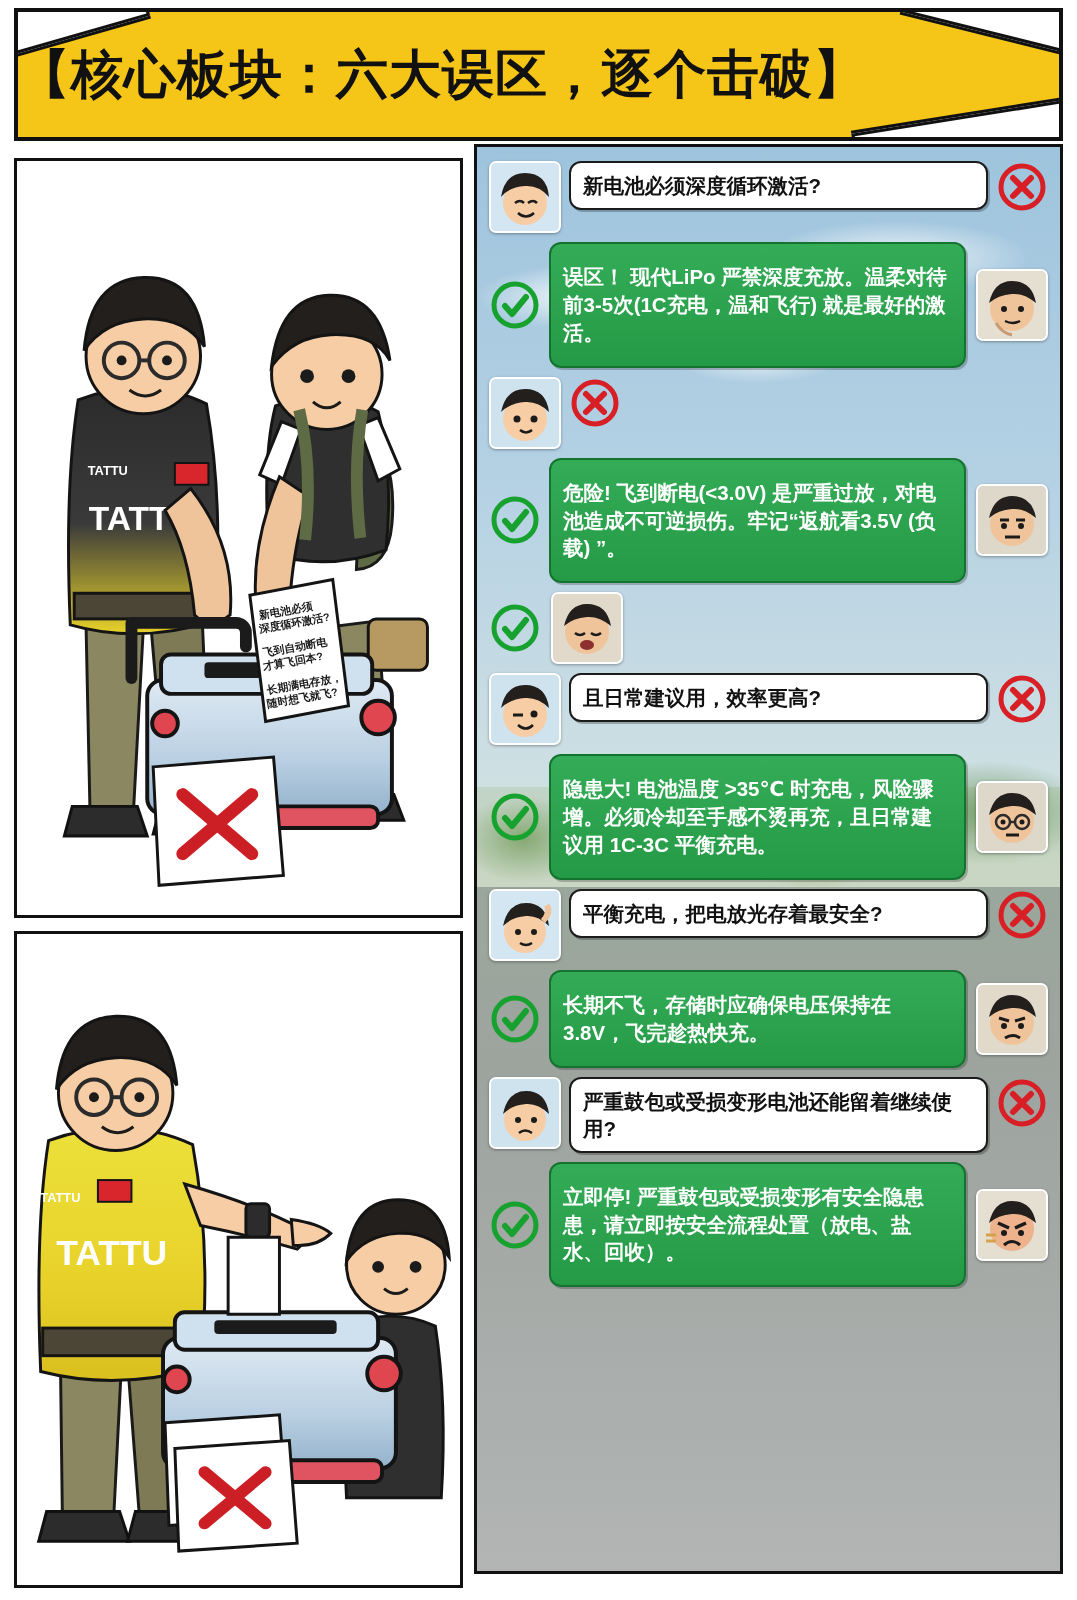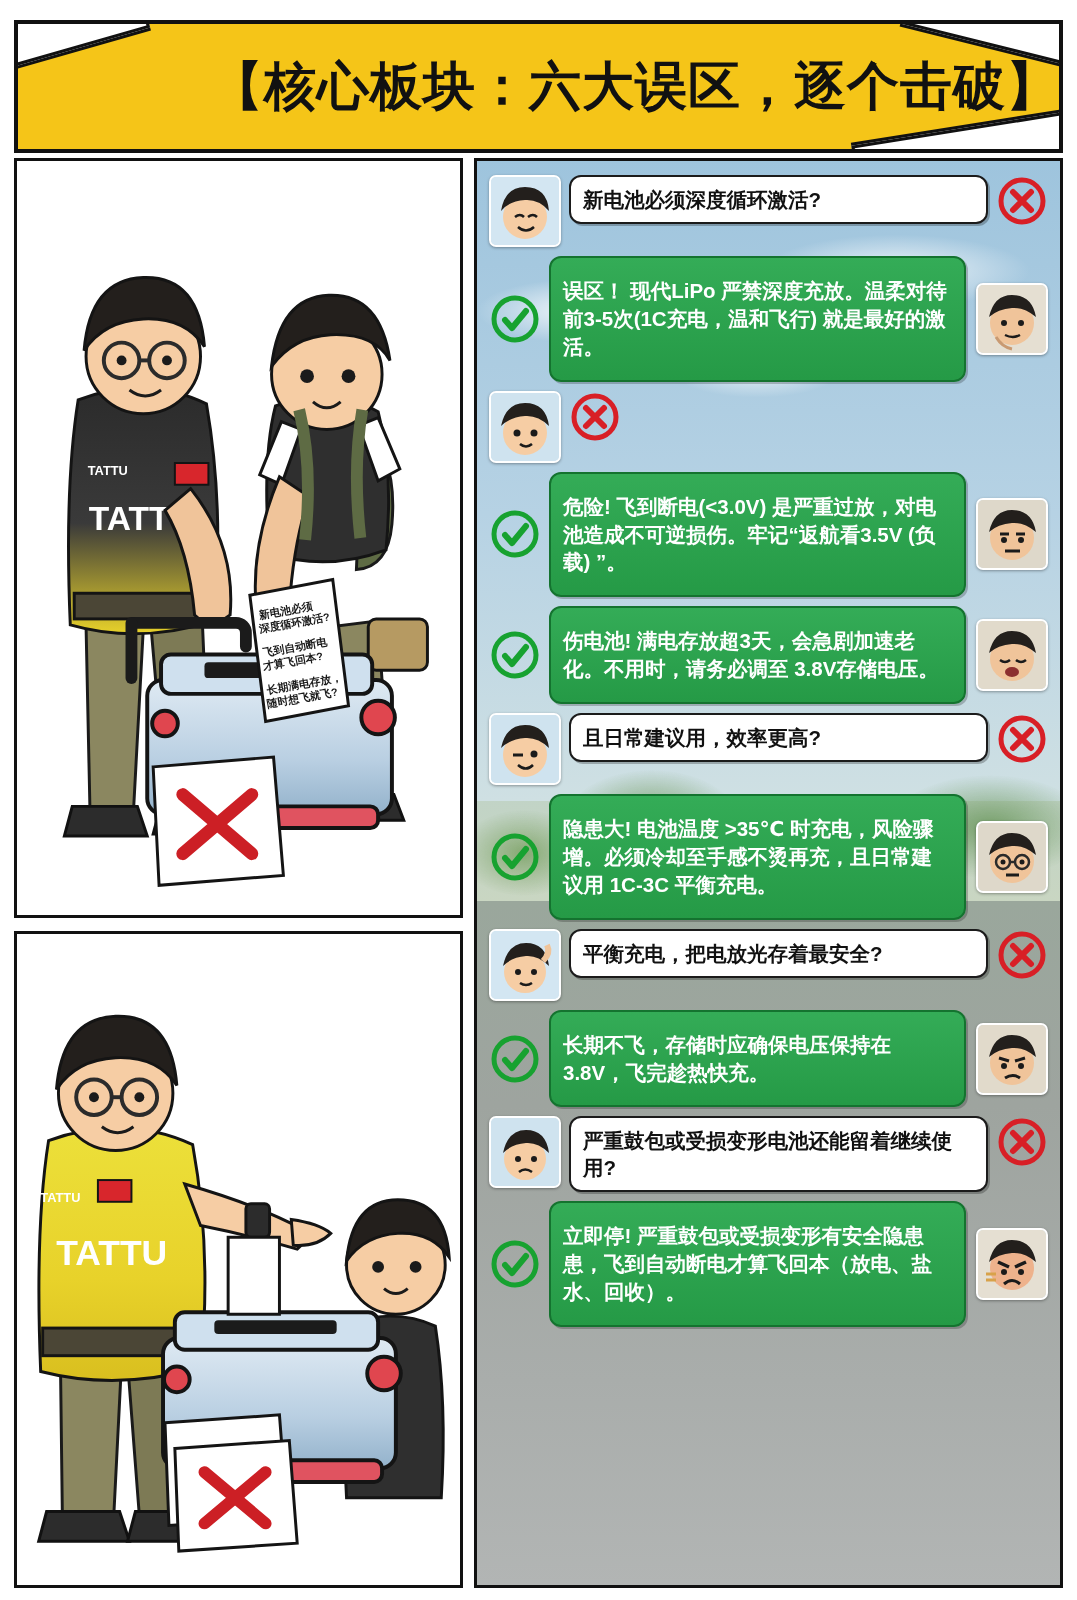--- a/index.html
+++ b/index.html
@@ -12,29 +12,29 @@
     height: 1600px;
     font-family: "Liberation Sans", "DejaVu Sans", sans-serif;
     overflow: hidden;
     position: relative;
   }
 
   
   .header-banner {
     position: absolute;
     left: 14px;
-    top: 20px;
+    top: 8px;
     width: 1049px;
     height: 133px;
     background: #f5c518;
     border: 4px solid #111111;
     box-sizing: border-box;
     display: flex;
     align-items: center;
-    justify-content: flex-end;
+    justify-content: flex-start;
     overflow: hidden;
   }
   .header-banner .slash {
     position: absolute;
     background: #ffffff;
     border: 3px solid #111;
   }
   .slash-tl {
     width: 150px; height: 46px;
     left: -28px; top: -26px;
@@ -73,21 +73,21 @@
   .left-col {
     position: absolute;
     left: 14px;
     top: 158px;
     width: 449px;
     height: 1430px;
   }
   .right-col {
     position: absolute;
     left: 474px;
-    top: 158px;
+    top: 144px;
     width: 589px;
     height: 1430px;
     border: 3px solid #111;
     box-sizing: border-box;
     overflow: hidden;
     background: linear-gradient(to bottom,
       #b9ccd8 0%,
       #a7c3d6 12%,
       #9fc0d8 26%,
       #bcd2c9 40%,
@@ -483,21 +483,20 @@
       </div>
     </div>
 
     <div class="qa-row answer">
       <div class="mark">
         <svg width="50" height="50" viewBox="0 0 50 50">
             <circle cx="25" cy="25" r="21" fill="none" stroke="#17a230" stroke-width="5"></circle>
             <path d="M15 26 l7 8 l14 -17" stroke="#17a230" stroke-width="6" fill="none" stroke-linecap="round" stroke-linejoin="round"></path>
           </svg>
       </div>
-      <div class="bubble-a">伤电池! 满电存放超3天，会急剧加速老化。不用时，请务必调至 3.8V存储电压。</div>
       <div class="avatar right-side">
         <svg viewBox="0 0 68 68">
             <rect width="68" height="68" fill="#e1dacb"></rect>
             <circle cx="34" cy="38" r="22" fill="#f0c49a"></circle>
             <path d="M11 32 q5 -22 23 -22 q20 0 24 22 q-12 -10 -24 -9 q-14 1 -23 9z" fill="#231f1c"></path>
             <path d="M22 39 q5 4 10 0" stroke="#1b1b1b" stroke-width="2.5" fill="none"></path>
             <path d="M38 39 q5 4 10 0" stroke="#1b1b1b" stroke-width="2.5" fill="none"></path>
             <ellipse cx="34" cy="51" rx="7" ry="5" fill="#8c2f2f"></ellipse>
           </svg>
       </div>
@@ -605,21 +604,21 @@
           </svg>
       </div>
     </div>
     <div class="qa-row answer">
       <div class="mark">
         <svg width="50" height="50" viewBox="0 0 50 50">
             <circle cx="25" cy="25" r="21" fill="none" stroke="#17a230" stroke-width="5"></circle>
             <path d="M15 26 l7 8 l14 -17" stroke="#17a230" stroke-width="6" fill="none" stroke-linecap="round" stroke-linejoin="round"></path>
           </svg>
       </div>
-      <div class="bubble-a">立即停! 严重鼓包或受损变形有安全隐患患，飞到自动断电才算飞回本（放电、盐水、回收）。</div>
+      <div class="bubble-a">立即停! 严重鼓包或受损变形有安全隐患患，请立即按安全流程处置（放电、盐水、回收）。</div>
       <div class="avatar right-side">
         <svg viewBox="0 0 68 68">
             <rect width="68" height="68" fill="#e5dfd2"></rect>
             <circle cx="34" cy="38" r="22" fill="#eeb28c"></circle>
             <path d="M11 32 q5 -22 23 -22 q20 0 24 22 q-12 -10 -24 -9 q-14 1 -23 9z" fill="#231f1c"></path>
             <path d="M20 32 l11 5 M48 32 l-11 5" stroke="#1b1b1b" stroke-width="3.5"></path>
             <circle cx="26" cy="42" r="3" fill="#1b1b1b"></circle>
             <circle cx="43" cy="42" r="3" fill="#1b1b1b"></circle>
             <path d="M26 54 q8 -7 16 0" stroke="#1b1b1b" stroke-width="3" fill="none"></path>
             <path d="M8 44 h10 M8 50 h10" stroke="#d8a24a" stroke-width="3"></path>

